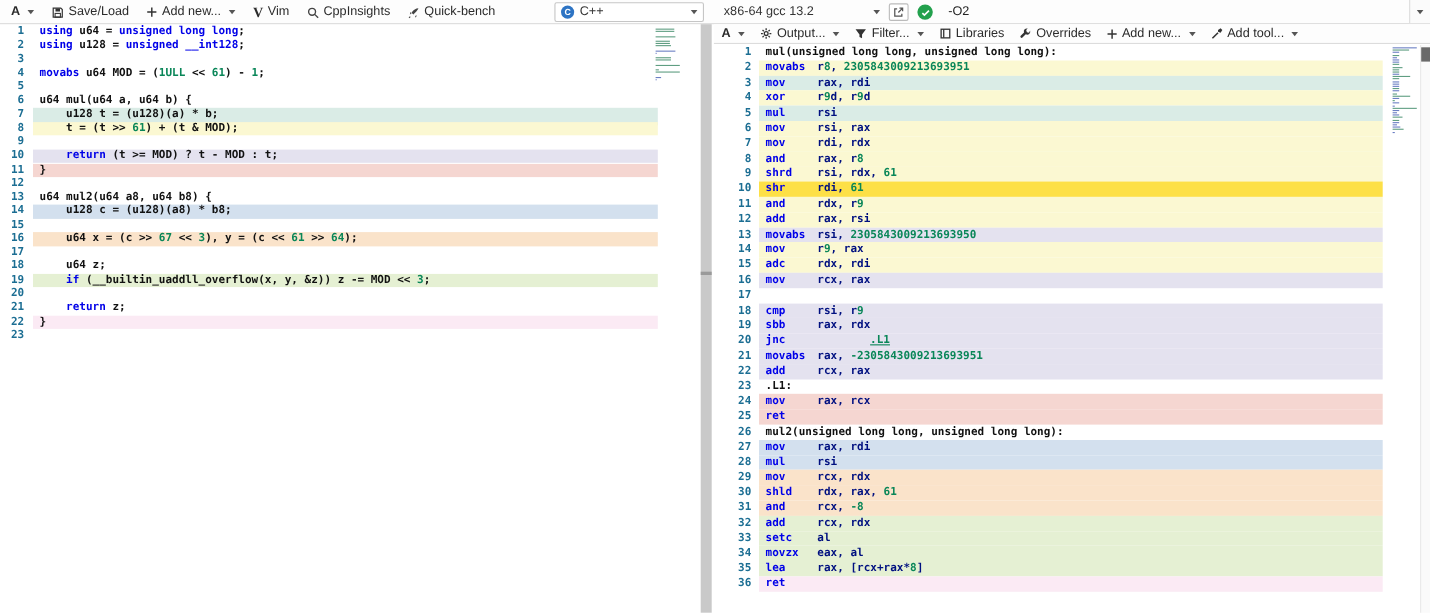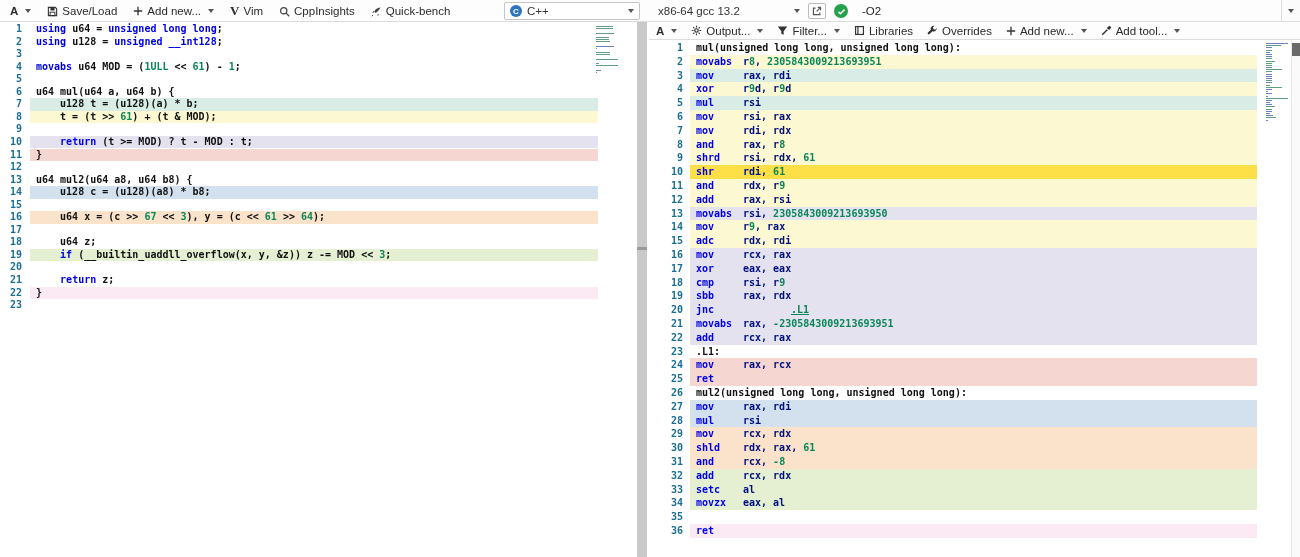--- a/index.html
+++ b/index.html
@@ -249,39 +249,39 @@
     <div class="crow" style="top: 82.8px; height: 13.8px; line-height: 13.8px;"><span class="ln">7</span><span class="band" style="background:#fbf8d2;height:13.8px"><span class="code ind"><span class="mn">mov</span><span class="ops">rdi, rdx</span></span></span></div>
     <div class="crow" style="top: 96.6px; height: 13.8px; line-height: 13.8px;"><span class="ln">8</span><span class="band" style="background:#fbf8d2;height:13.8px"><span class="code ind"><span class="mn">and</span><span class="ops">rax, r<span class="num">8</span></span></span></span></div>
     <div class="crow" style="top: 110.4px; height: 13.8px; line-height: 13.8px;"><span class="ln">9</span><span class="band" style="background:#fbf8d2;height:13.8px"><span class="code ind"><span class="mn">shrd</span><span class="ops">rsi, rdx, <span class="num">61</span></span></span></span></div>
     <div class="crow" style="top: 124.2px; height: 13.8px; line-height: 13.8px;"><span class="ln">10</span><span class="band" style="background:#fde047;height:13.8px"><span class="code ind"><span class="mn">shr</span><span class="ops">rdi, <span class="num">61</span></span></span></span></div>
     <div class="crow" style="top: 138px; height: 13.8px; line-height: 13.8px;"><span class="ln">11</span><span class="band" style="background:#fbf8d2;height:13.8px"><span class="code ind"><span class="mn">and</span><span class="ops">rdx, r<span class="num">9</span></span></span></span></div>
     <div class="crow" style="top: 151.8px; height: 13.8px; line-height: 13.8px;"><span class="ln">12</span><span class="band" style="background:#fbf8d2;height:13.8px"><span class="code ind"><span class="mn">add</span><span class="ops">rax, rsi</span></span></span></div>
     <div class="crow" style="top: 165.6px; height: 13.8px; line-height: 13.8px;"><span class="ln">13</span><span class="band" style="background:#e4e2ef;height:13.8px"><span class="code ind"><span class="mn">movabs</span><span class="ops">rsi, <span class="num">2305843009213693950</span></span></span></span></div>
     <div class="crow" style="top: 179.4px; height: 13.8px; line-height: 13.8px;"><span class="ln">14</span><span class="band" style="background:#fbf8d2;height:13.8px"><span class="code ind"><span class="mn">mov</span><span class="ops">r<span class="num">9</span>, rax</span></span></span></div>
     <div class="crow" style="top: 193.2px; height: 13.8px; line-height: 13.8px;"><span class="ln">15</span><span class="band" style="background:#fbf8d2;height:13.8px"><span class="code ind"><span class="mn">adc</span><span class="ops">rdx, rdi</span></span></span></div>
     <div class="crow" style="top: 207px; height: 13.8px; line-height: 13.8px;"><span class="ln">16</span><span class="band" style="background:#e4e2ef;height:13.8px"><span class="code ind"><span class="mn">mov</span><span class="ops">rcx, rax</span></span></span></div>
-    <div class="crow" style="top: 220.8px; height: 13.8px; line-height: 13.8px;"><span class="ln">17</span><span class="band" style="background:#e4e2ef;height:13.8px"><span class="code ind"><span class="mn">xor</span><span class="ops">eax, eax</span></span></span></div>
+    <div class="crow" style="top: 220.8px; height: 13.8px; line-height: 13.8px;"><span class="ln">17</span></div>
     <div class="crow" style="top: 234.6px; height: 13.8px; line-height: 13.8px;"><span class="ln">18</span><span class="band" style="background:#e4e2ef;height:13.8px"><span class="code ind"><span class="mn">cmp</span><span class="ops">rsi, r<span class="num">9</span></span></span></span></div>
     <div class="crow" style="top: 248.4px; height: 13.8px; line-height: 13.8px;"><span class="ln">19</span><span class="band" style="background:#e4e2ef;height:13.8px"><span class="code ind"><span class="mn">sbb</span><span class="ops">rax, rdx</span></span></span></div>
     <div class="crow" style="top: 262.2px; height: 13.8px; line-height: 13.8px;"><span class="ln">20</span><span class="band" style="background:#e4e2ef;height:13.8px"><span class="code ind"><span class="mn">jnc</span><span class="ops"><span class="lnk">.L1</span></span></span></span></div>
     <div class="crow" style="top: 276px; height: 13.8px; line-height: 13.8px;"><span class="ln">21</span><span class="band" style="background:#e4e2ef;height:13.8px"><span class="code ind"><span class="mn">movabs</span><span class="ops">rax, <span class="num">-2305843009213693951</span></span></span></span></div>
     <div class="crow" style="top: 289.8px; height: 13.8px; line-height: 13.8px;"><span class="ln">22</span><span class="band" style="background:#e4e2ef;height:13.8px"><span class="code ind"><span class="mn">add</span><span class="ops">rcx, rax</span></span></span></div>
     <div class="crow" style="top: 303.6px; height: 13.8px; line-height: 13.8px;"><span class="ln">23</span><span class="band" style="background:transparent;height:13.8px"><span class="code lbl">.L1:</span></span></div>
     <div class="crow" style="top: 317.4px; height: 13.8px; line-height: 13.8px;"><span class="ln">24</span><span class="band" style="background:#f5d6d1;height:13.8px"><span class="code ind"><span class="mn">mov</span><span class="ops">rax, rcx</span></span></span></div>
     <div class="crow" style="top: 331.2px; height: 13.8px; line-height: 13.8px;"><span class="ln">25</span><span class="band" style="background:#f5d6d1;height:13.8px"><span class="code ind"><span class="mn">ret</span><span class="ops"></span></span></span></div>
     <div class="crow" style="top: 345px; height: 13.8px; line-height: 13.8px;"><span class="ln">26</span><span class="band" style="background:transparent;height:13.8px"><span class="code lbl">mul2(unsigned long long, unsigned long long):</span></span></div>
     <div class="crow" style="top: 358.8px; height: 13.8px; line-height: 13.8px;"><span class="ln">27</span><span class="band" style="background:#d3e0ee;height:13.8px"><span class="code ind"><span class="mn">mov</span><span class="ops">rax, rdi</span></span></span></div>
     <div class="crow" style="top: 372.6px; height: 13.8px; line-height: 13.8px;"><span class="ln">28</span><span class="band" style="background:#d3e0ee;height:13.8px"><span class="code ind"><span class="mn">mul</span><span class="ops">rsi</span></span></span></div>
     <div class="crow" style="top: 386.4px; height: 13.8px; line-height: 13.8px;"><span class="ln">29</span><span class="band" style="background:#fae3ca;height:13.8px"><span class="code ind"><span class="mn">mov</span><span class="ops">rcx, rdx</span></span></span></div>
     <div class="crow" style="top: 400.2px; height: 13.8px; line-height: 13.8px;"><span class="ln">30</span><span class="band" style="background:#fae3ca;height:13.8px"><span class="code ind"><span class="mn">shld</span><span class="ops">rdx, rax, <span class="num">61</span></span></span></span></div>
     <div class="crow" style="top: 414px; height: 13.8px; line-height: 13.8px;"><span class="ln">31</span><span class="band" style="background:#fae3ca;height:13.8px"><span class="code ind"><span class="mn">and</span><span class="ops">rcx, <span class="num">-8</span></span></span></span></div>
     <div class="crow" style="top: 427.8px; height: 13.8px; line-height: 13.8px;"><span class="ln">32</span><span class="band" style="background:#e5f0d3;height:13.8px"><span class="code ind"><span class="mn">add</span><span class="ops">rcx, rdx</span></span></span></div>
     <div class="crow" style="top: 441.6px; height: 13.8px; line-height: 13.8px;"><span class="ln">33</span><span class="band" style="background:#e5f0d3;height:13.8px"><span class="code ind"><span class="mn">setc</span><span class="ops">al</span></span></span></div>
     <div class="crow" style="top: 455.4px; height: 13.8px; line-height: 13.8px;"><span class="ln">34</span><span class="band" style="background:#e5f0d3;height:13.8px"><span class="code ind"><span class="mn">movzx</span><span class="ops">eax, al</span></span></span></div>
-    <div class="crow" style="top: 469.2px; height: 13.8px; line-height: 13.8px;"><span class="ln">35</span></div>
+    <div class="crow" style="top: 469.2px; height: 13.8px; line-height: 13.8px;"><span class="ln">35</span><span class="band" style="background:#e5f0d3;height:13.8px"><span class="code ind"><span class="mn">lea</span><span class="ops">rax, [rcx+rax*<span class="num">8</span>]</span></span></span></div>
     <div class="crow" style="top: 483px; height: 13.8px; line-height: 13.8px;"><span class="ln">36</span><span class="band" style="background:#fbeaf4;height:13.8px"><span class="code ind"><span class="mn">ret</span><span class="ops"></span></span></span></div>
   </div>
 
 <div class="splitter">
     <div class="grip"></div>
   </div>
 <div id="src-minimap" class="minimap">
     <div class="mm-line" style="width: 17px; background: rgb(95, 158, 130);"></div>
     <div class="mm-line" style="width: 17px; background: rgb(95, 158, 130);"></div>
     <div class="mm-line" style="width: 0px; background: rgb(107, 127, 196);"></div>

